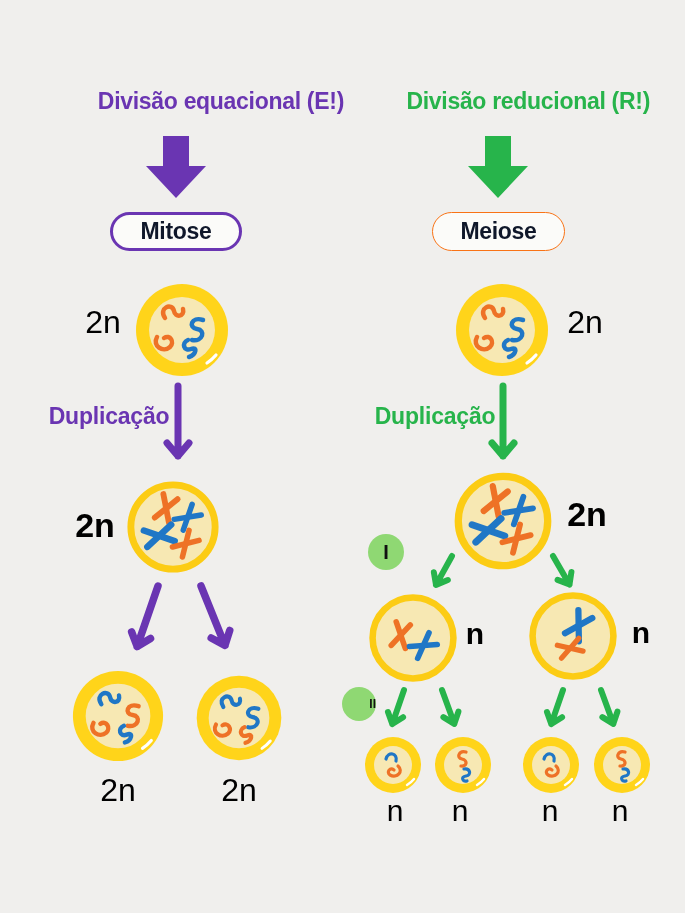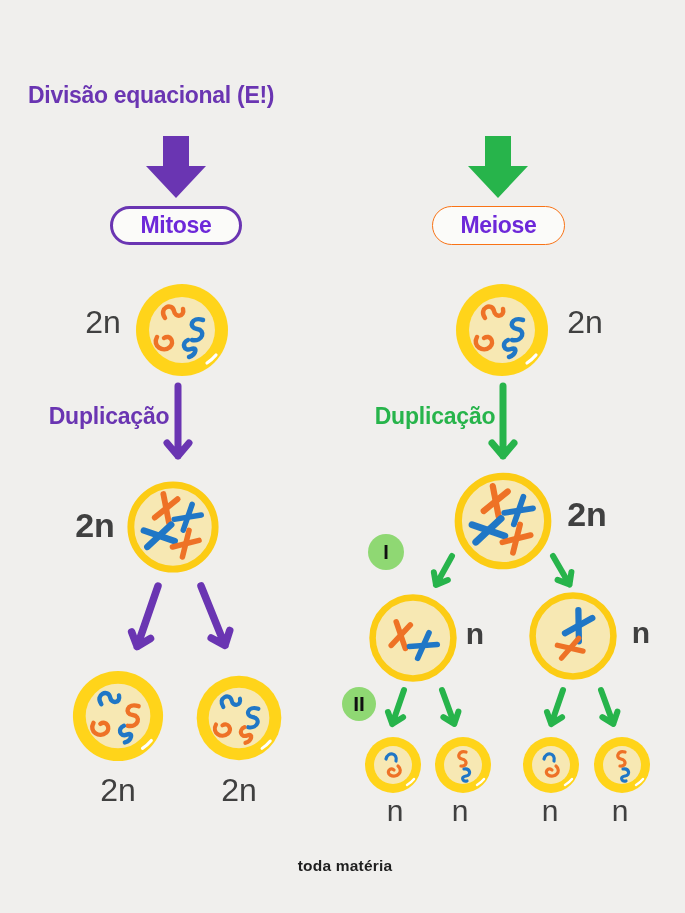--- a/index.html
+++ b/index.html
@@ -4,60 +4,61 @@
 <style>
   html,body{margin:0;padding:0;background:#e4e4e2;}
   #canvas{
     position:relative;width:685px;height:913px;overflow:hidden;
     background:#f0efed;
     font-family:"Liberation Sans","DejaVu Sans",sans-serif;
     color:#161616;
   }
   .abs{position:absolute;overflow:visible;}
   .title{
-    position:absolute;top:82px;font-size:23px;font-weight:800;
-    text-align:left;letter-spacing:-0.3px;line-height:1.15;
+    position:absolute;top:88px;font-size:23px;font-weight:800;
+    text-align:right;letter-spacing:-0.3px;line-height:1.15;
   }
   .purple{color:#6a35b2;}
   .green{color:#27b44b;}
   .pill{
-    position:absolute;top:206px;height:39px;box-sizing:border-box;
+    position:absolute;top:212px;height:39px;box-sizing:border-box;
     border-radius:22px;background:#fbfbf9;
     display:flex;align-items:center;justify-content:center;
-    font-size:23px;font-weight:800;color:#6d28d9;letter-spacing:-0.3px;
+    font-size:23px;font-weight:800;color:#0f172a;letter-spacing:-0.3px;
   }
   .pill-mitose{left:110px;width:132px;border:3px solid #6a35b2;}
   .pill-meiose{left:432px;width:133px;border:1px solid #f97316;}
   .dup-label{
     position:absolute;top:403px;width:142px;text-align:center;
     font-size:23px;font-weight:800;letter-spacing:-0.2px;
   }
-  .ploidy{position:absolute;text-align:center;color:#404040;line-height:1.1;}
+  .ploidy{position:absolute;text-align:center;color:#000000;line-height:1.1;}
   .p-reg{font-size:32px;font-weight:400;}
   .p-bold{font-size:34px;font-weight:700;}
   .n-bold{font-size:30px;font-weight:700;}
   .n-reg{font-size:30px;font-weight:400;}
   .badge{
     position:absolute;background:#8fd873;border-radius:50%;
     display:flex;align-items:center;justify-content:center;
     font-weight:800;color:#111;
   }
   .badge-1{left:368px;top:534px;width:36px;height:36px;font-size:20px;}
-  .badge-2{left:342px;top:687px;width:34px;height:34px;font-size:21px;}
+  .badge-2{left:342px;top:687px;width:34px;height:34px;font-size:12px;justify-content:flex-end;}
   .logo{
     position:absolute;left:263px;top:857px;width:164px;text-align:center;
     font-size:15.5px;font-weight:600;color:#1f1f1f;letter-spacing:0.2px;
   }
 </style>
 </head>
 <body>
 
 <div id="canvas">
 
   <div class="title purple" style="left:28px;width:316px">Divisão equacional (E!)</div>
+  <div class="title green" style="left:346px;width:304px">Divisão reducional (R!)</div>
 
   <svg class="abs" style="left:141px;top:136px" width="70" height="62" viewBox="-35 0 70 62">
     <polygon points="-13,0 13,0 13,30 30,30 0,62 -30,30 -13,30" fill="#6a35b2"></polygon>
   </svg>
   <svg class="abs" style="left:463px;top:136px" width="70" height="62" viewBox="-35 0 70 62">
     <polygon points="-13,0 13,0 13,30 30,30 0,62 -30,30 -13,30" fill="#27b44b"></polygon>
   </svg>
 
   <div class="pill pill-mitose">
     <span>Mitose</span>
@@ -272,15 +273,14 @@
       <path d="M 1 4 C 7 3 9 10 3 11 C -3 12 0 17 4 16" stroke="#2077c6"></path>
     </g>
     <path d="M 14 20 A 25 25 0 0 0 21 14" stroke="#ffffff" stroke-width="2.5" fill="none" stroke-linecap="round"></path>
   </svg>
 
   <div class="ploidy n-reg" style="left:375px;top:794px;width:40px">n</div>
   <div class="ploidy n-reg" style="left:440px;top:794px;width:40px">n</div>
   <div class="ploidy n-reg" style="left:530px;top:794px;width:40px">n</div>
   <div class="ploidy n-reg" style="left:600px;top:794px;width:40px">n</div>
 
-  <div class="logo">toda matéria</div>
 
 </div>
 
 </body></html>

